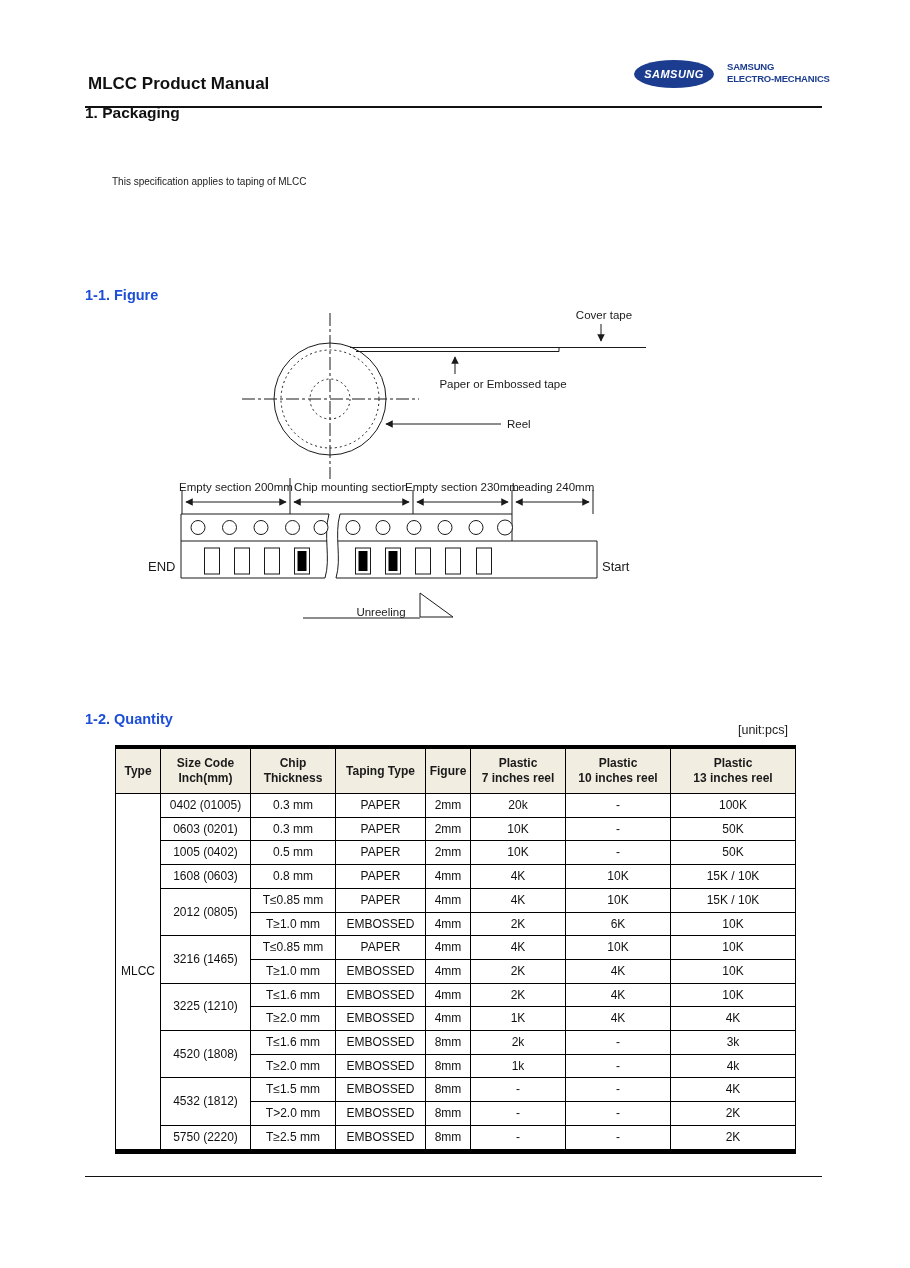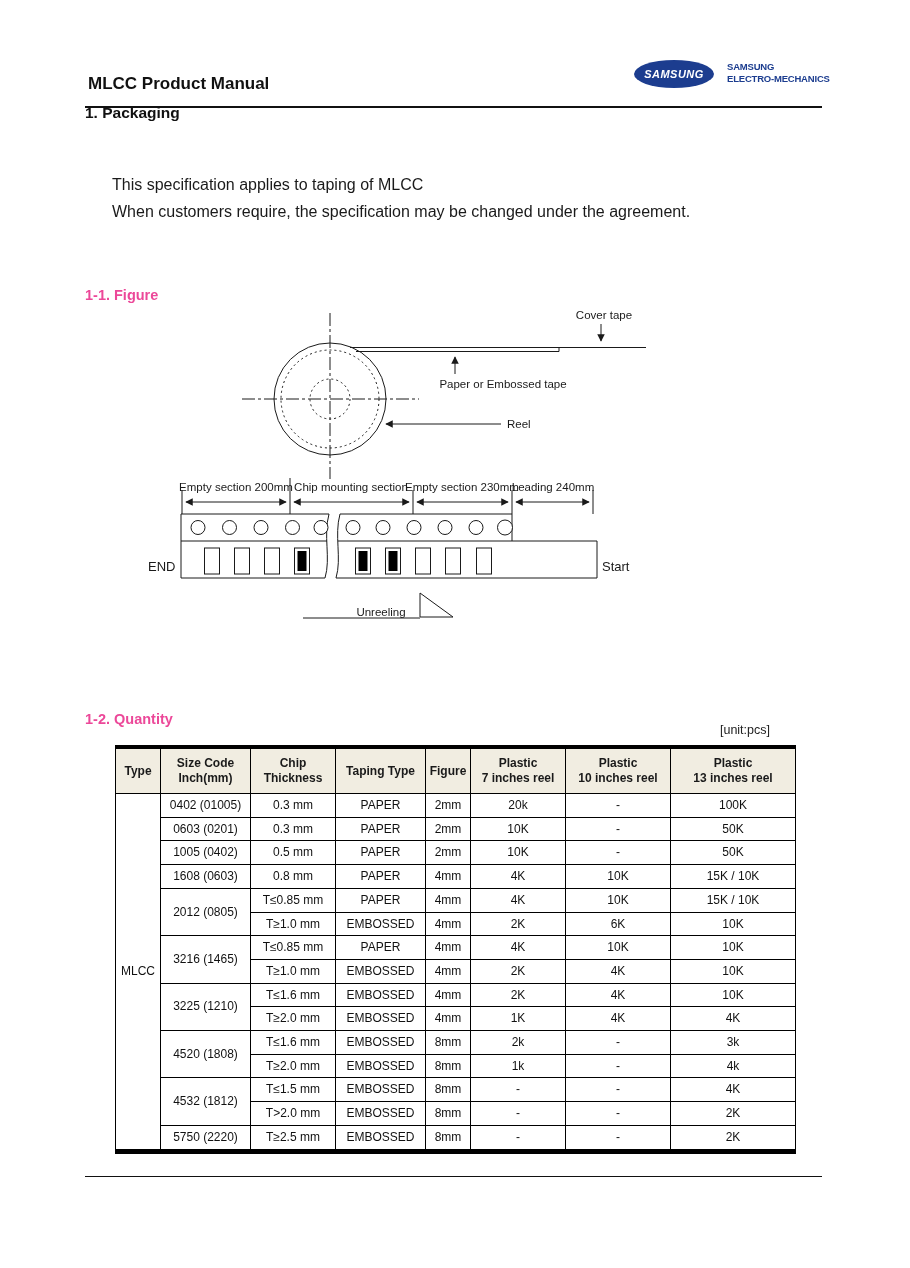--- a/index.html
+++ b/index.html
@@ -8,23 +8,23 @@
   .abs{position:absolute;}
   .doc-title{left:88px;top:74px;font-size:17px;font-weight:bold;color:#111;text-align:right;}
   .logo-oval{left:634px;top:60px;width:80px;height:28px;background:var(--navy,#1c3d8f);
              border-radius:50%;display:flex;align-items:center;justify-content:center;}
   .logo-oval span{color:#fff;font-size:11px;font-weight:bold;font-style:italic;letter-spacing:.5px;}
   .brand{left:727px;top:61px;font-size:9.5px;font-weight:bold;color:var(--navy,#1c3d8f);
          line-height:12px;letter-spacing:-0.2px;}
   .rule-top{left:85px;top:106px;width:737px;height:2px;background:#111;}
   .rule-bottom{left:85px;top:1176px;width:737px;height:1px;background:#111;}
   .h1{left:85px;top:104px;font-size:15.5px;font-weight:bold;color:#111;}
-  .body-line{left:112px;font-size:16px;color:#1a1a1a;}
-  .h2{left:85px;font-size:14.5px;font-weight:bold;color:#ec4899;}
-  .unit-note{left:570px;top:723px;width:200px;text-align:right;font-size:12.5px;color:#222;}
+  .body-line{left:112px;font-size:10px;color:#1a1a1a;}
+  .h2{left:85px;font-size:14.5px;font-weight:bold;color:#1d4ed8;}
+  .unit-note{left:588px;top:723px;width:200px;text-align:right;font-size:12.5px;color:#222;}
   svg text{font-family:"Liberation Sans", sans-serif;font-size:11.5px;fill:#1a1a1a;}
   svg .big{font-size:13px;}
   svg .ln{stroke:#1a1a1a;stroke-width:1;fill:none;}
   svg .dot{stroke:#1a1a1a;stroke-width:1;fill:none;stroke-dasharray:2 3;}
   svg .dashdot{stroke:#1a1a1a;stroke-width:1;fill:none;stroke-dasharray:13 3 3 3;}
   svg .hole{stroke:#1a1a1a;stroke-width:1;fill:#ffffff;}
   
   .qty{left:115px;top:745px;width:680px;}
   table.qtbl{border-collapse:collapse;table-layout:fixed;width:680px;
              border-top:4px solid #000;border-bottom:5px solid #000;
@@ -44,21 +44,20 @@
     <span>SAMSUNG</span>
   </div>
   <div class="abs brand">
     <div>SAMSUNG</div>
     <div>ELECTRO-MECHANICS</div>
   </div>
   <div class="abs rule-top"></div>
 
   <div class="abs h1">1. Packaging</div>
   <div class="abs body-line" style="top:176px;">This specification applies to taping of MLCC</div>
-  <div class="abs body-line" style="top:203px;">When customers require, the specification may be changed under the agreement.</div>
 
   <div class="abs h2" style="top:287px;">1-1. Figure</div>
 
   <svg class="abs" style="left:80px;top:300px;" width="700" height="335" viewBox="80 300 700 335">
     <defs>
       <marker id="ah" viewBox="0 0 10 10" refX="9" refY="5" markerWidth="7.5" markerHeight="7.5" orient="auto-start-reverse">
         <path d="M0,0 L10,5 L0,10 z" fill="#1a1a1a"></path>
       </marker>
     </defs>
 

